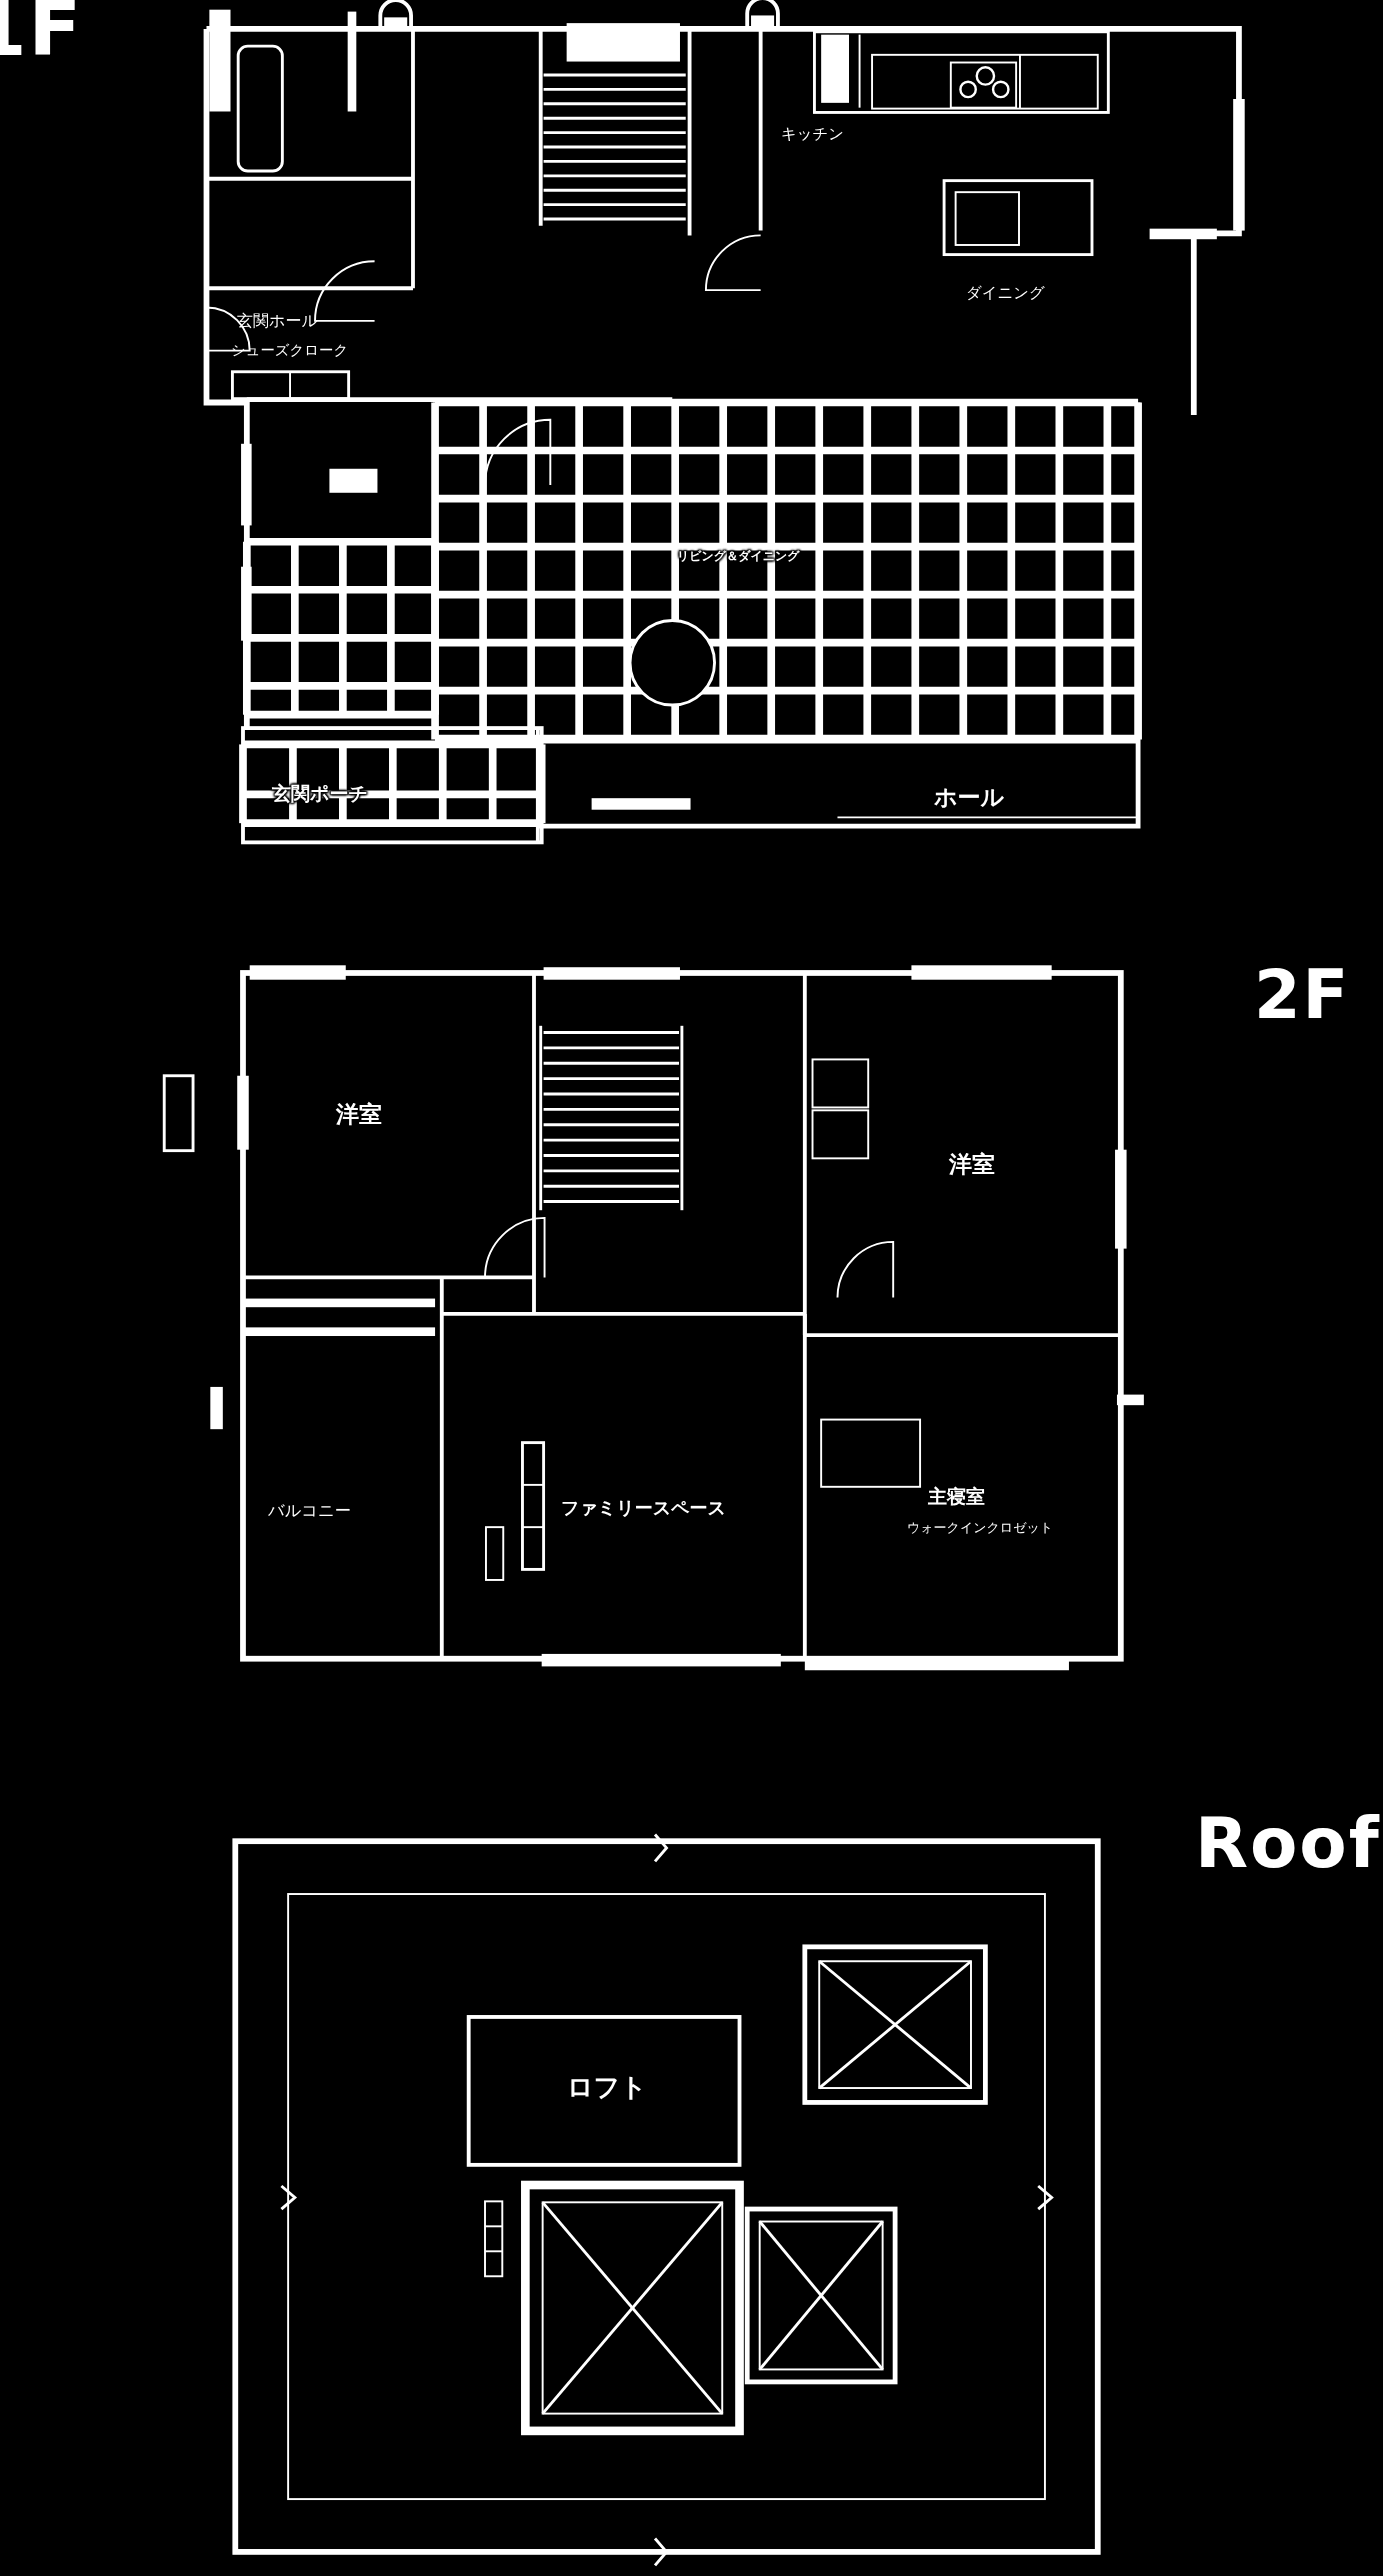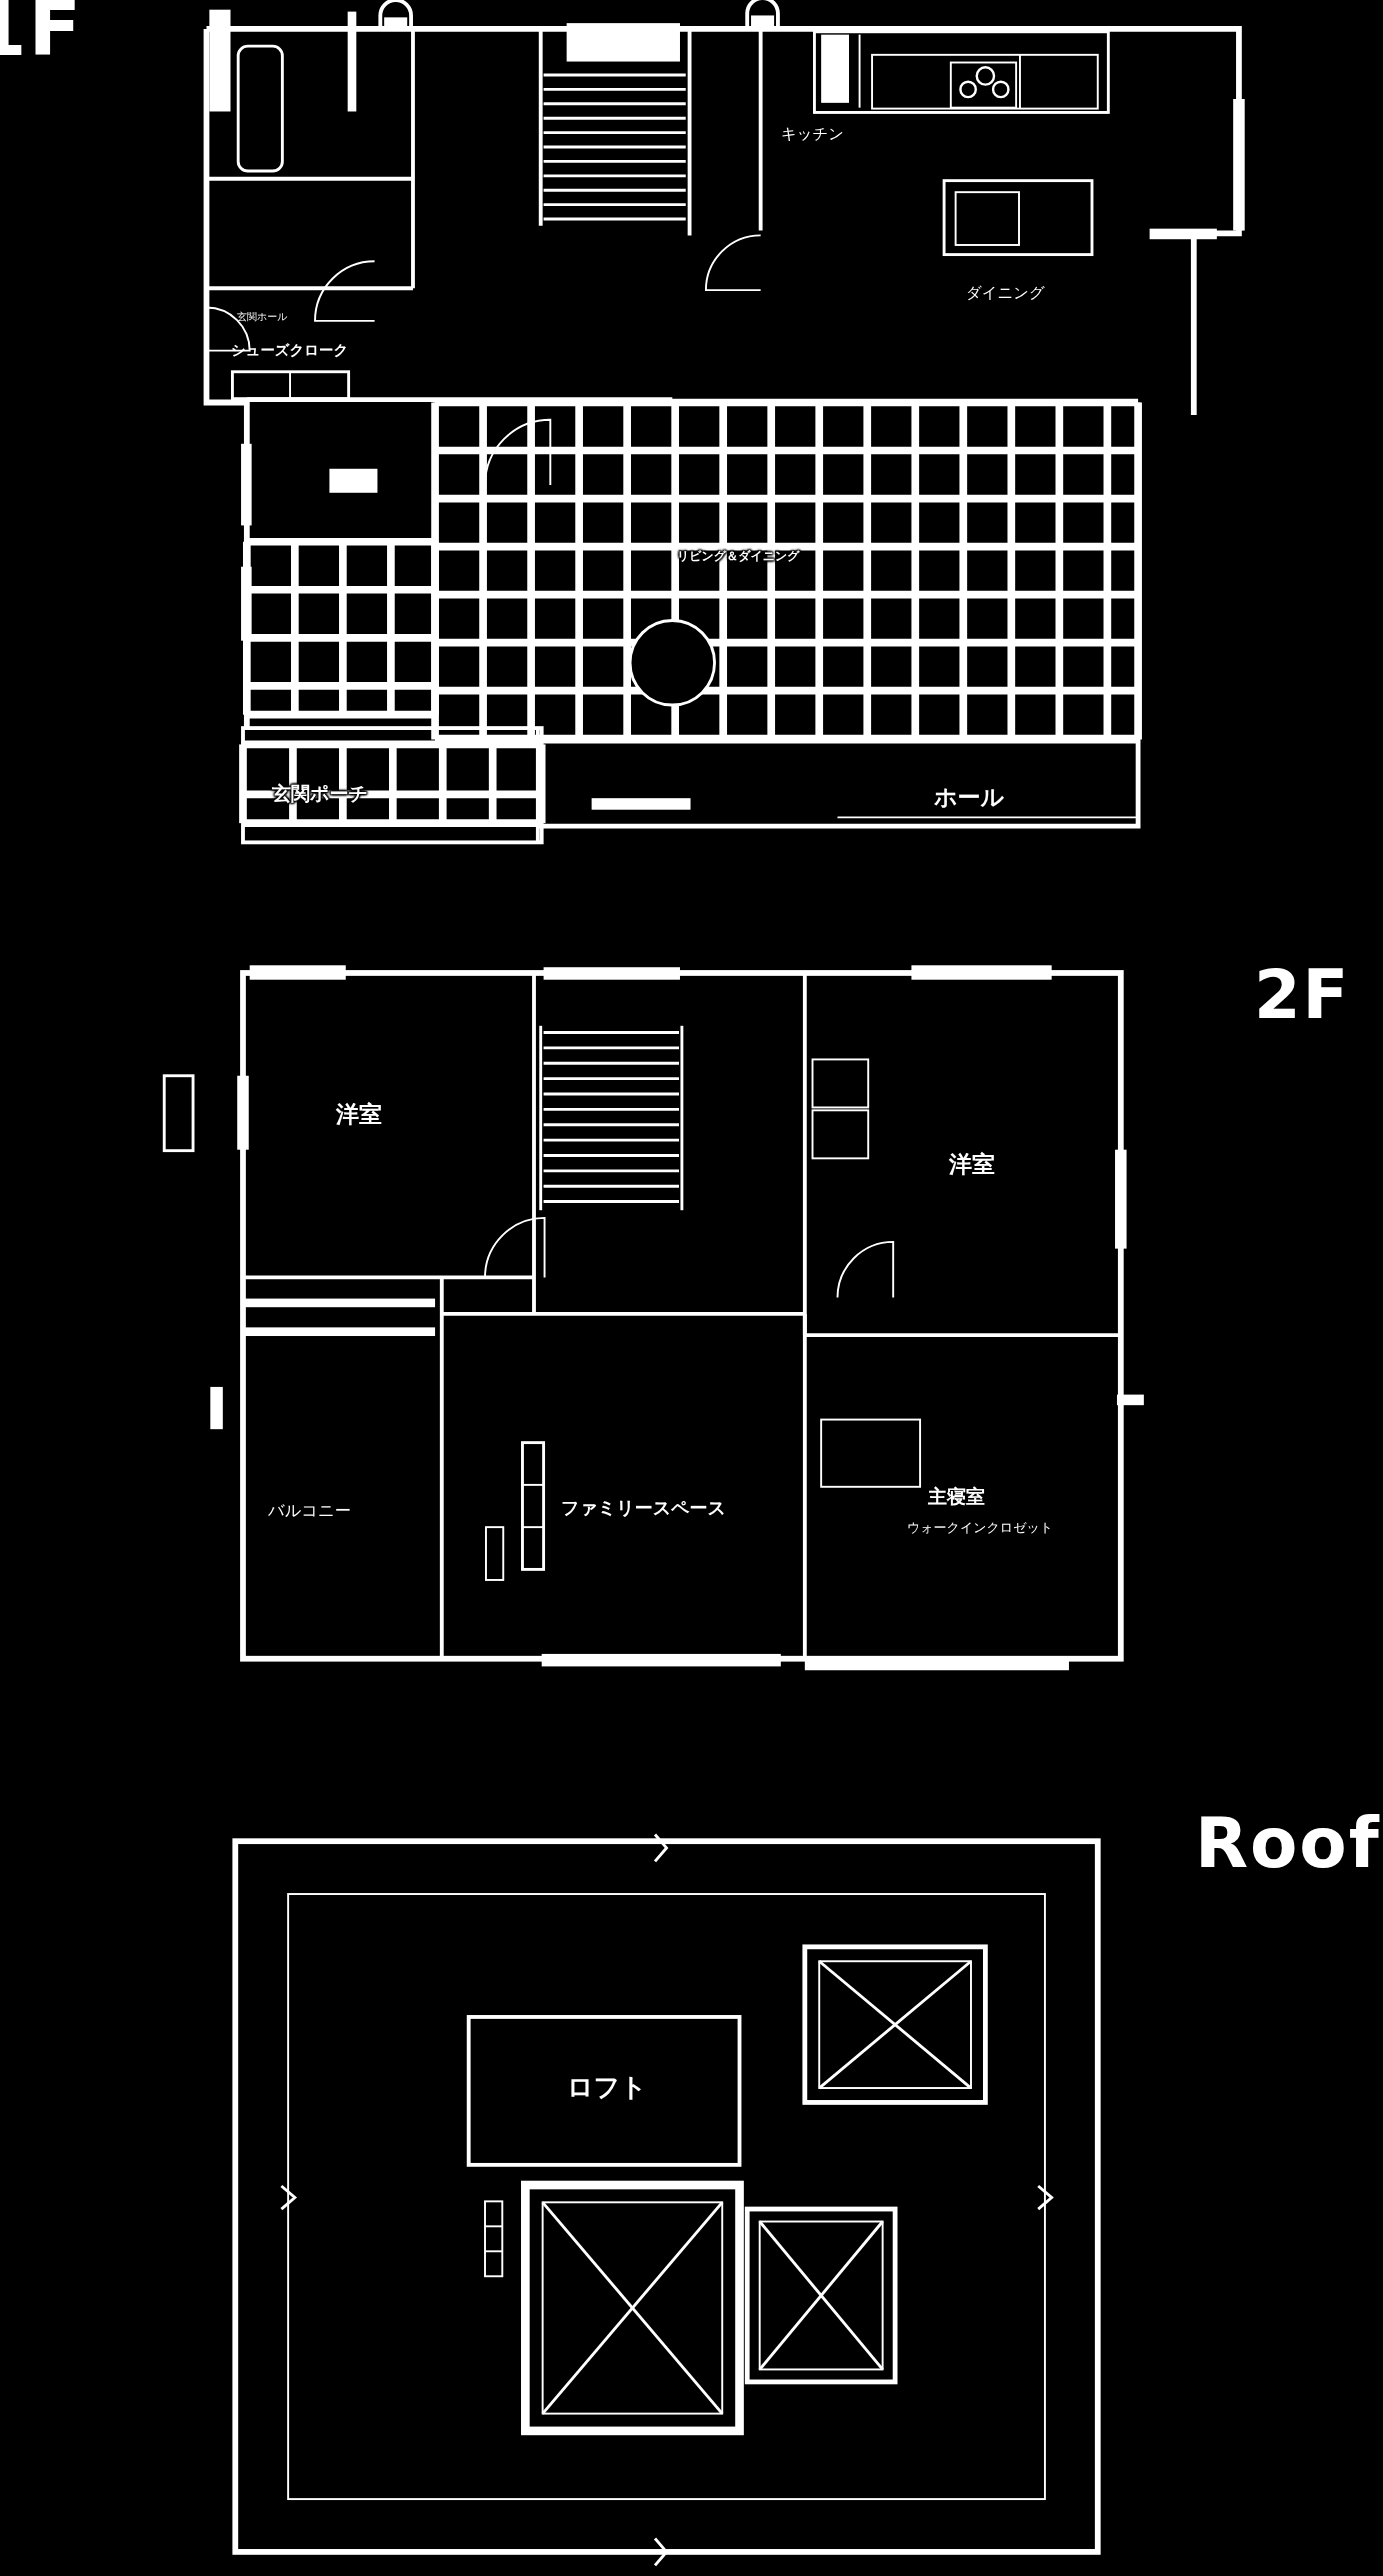--- a/index.html
+++ b/index.html
@@ -280,22 +280,22 @@
     </g>
   </g>
 </svg>
 
 <div class="lbl big" style="left:-27px;top:-15.4px;font-size:77px;">1F</div>
 <div class="lbl big" style="left:1254px;top:957px;font-size:67px;">2F</div>
 <div class="lbl big" style="left:1195px;top:1804px;font-size:69px;">Roof</div>
 
 <div class="lbl" style="left:757px;top:126px;font-size:15.4px;margin-left:24px;">キッチン</div>
 <div class="lbl" style="left:966px;top:285px;font-size:15.4px;">ダイニング</div>
-<div class="lbl" style="left:237px;top:312px;font-size:10px;font-family:Liberation Mono, monospace;">玄関ホール</div>
-<div class="lbl" style="left:231px;top:342px;font-size:14.4px;font-weight:bold;">シューズクローク</div>
+<div class="lbl" style="left:237px;top:312px;font-size:16px;">玄関ホール</div>
+<div class="lbl" style="left:231px;top:342px;font-size:14.4px;">シューズクローク</div>
 <div class="lbl halo" style="left:677px;top:550px;font-size:12px;font-weight:700;">リビング＆ダイニング</div>
 <div class="lbl halo" style="left:272px;top:783px;font-size:19px;font-weight:600;">玄関ポーチ</div>
 <div class="lbl" style="left:934px;top:784px;font-size:23px;font-weight:800;">ホール</div>
 
 <div class="lbl" style="left:336px;top:1101px;font-size:23px;font-weight:800;">洋室</div>
 <div class="lbl" style="left:949px;top:1151px;font-size:23px;font-weight:800;">洋室</div>
 <div class="lbl" style="left:268px;top:1502px;font-size:16.3px;">バルコニー</div>
 <div class="lbl" style="left:561px;top:1498px;font-size:18px;font-weight:800;">ファミリースペース</div>
 <div class="lbl" style="left:928px;top:1486px;font-size:19px;font-weight:800;">主寝室</div>
 <div class="lbl" style="left:907px;top:1521px;font-size:13px;">ウォークインクロゼット</div>

